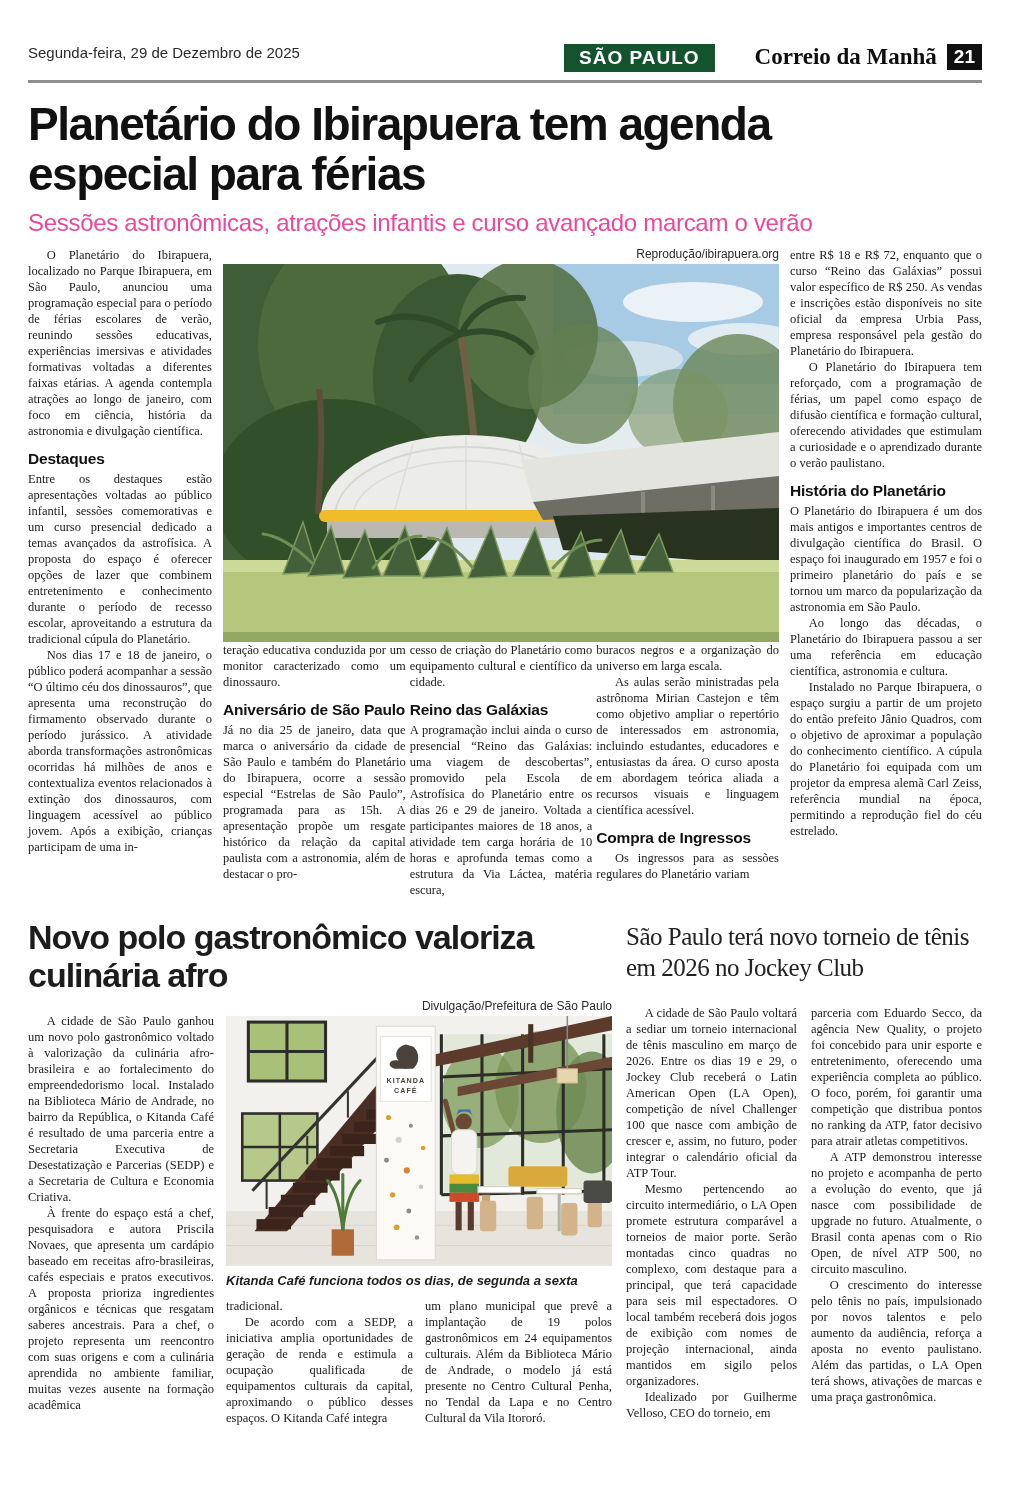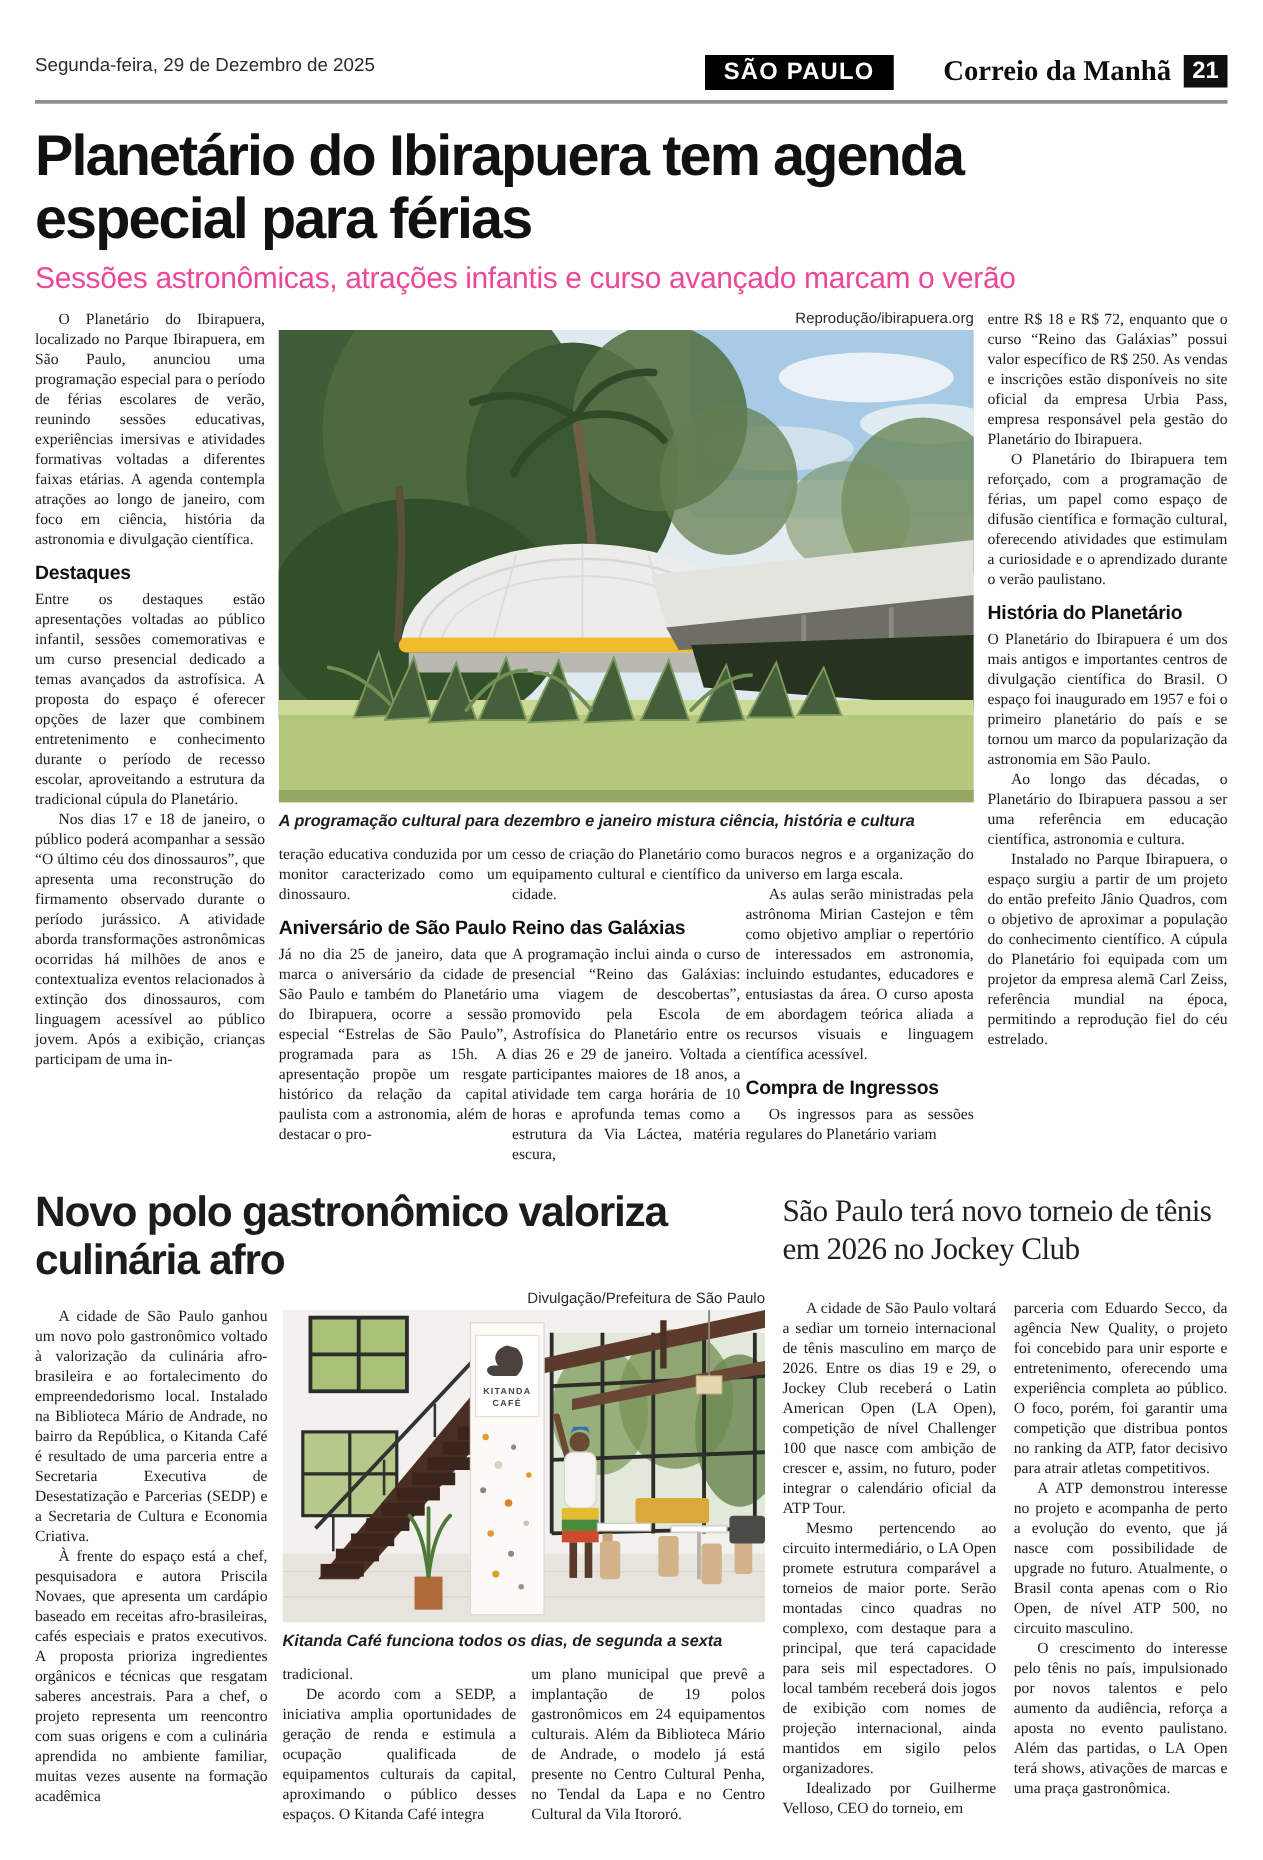--- a/index.html
+++ b/index.html
@@ -6,21 +6,21 @@
   html,body { margin:0; padding:0; background:#ffffff; }
   .page {
     position:relative; width:1010px; height:1488px; margin:0 auto;
     background:#ffffff; padding:0 28px; overflow:hidden;
     font-family:"Liberation Serif", serif; color:#1a1a1a;
   }
   
   .header { display:flex; align-items:flex-start; padding-top:44px; }
   .header-date { flex:1; font-family:"Liberation Sans", sans-serif; font-size:15px; color:#2b2b2b; }
   .section-box {
-    background:#000000; color:#fff; font-family:"Liberation Sans", sans-serif;
+    background:#14532d; color:#fff; font-family:"Liberation Sans", sans-serif;
     font-weight:700; font-size:19px; letter-spacing:1px; padding:3px 15px; margin-right:40px;
   }
   .masthead { font-family:"Liberation Serif", serif; font-weight:700; font-size:23px; color:#0d0d0d; margin-right:10px; white-space:nowrap; }
   .page-num-box {
     background:#101010; color:#fff; font-family:"Liberation Sans", sans-serif;
     font-weight:700; font-size:19px; padding:2px 7px;
   }
   .header-rule { height:3px; background:#8f8f8f; margin-top:8px; }
 
   
@@ -154,21 +154,20 @@
             <path d="M90,300 C70,280 55,272 40,270"></path>
             <path d="M150,304 C168,280 184,272 198,272"></path>
             <path d="M250,304 C232,282 218,274 205,274"></path>
             <path d="M330,304 C350,282 365,276 378,276"></path>
           </g>
 
           <rect x="0" y="368" width="556" height="10" fill="#93a863"></rect>
         </svg>
       </div>
 
-      <p class="photo-caption">A programação cultural para dezembro e janeiro mistura ciência, história e cultura</p>
 
       <div class="center-cols">
         <div class="bodytext">
           <p class="no-indent">teração educativa conduzida por um monitor caracterizado como um dinossauro.</p>
           <h3>Aniversário de São Paulo</h3>
           <p class="no-indent">Já no dia 25 de janeiro, data que marca o aniversário da cidade de São Paulo e também do Planetário do Ibirapuera, ocorre a sessão especial “Estrelas de São Paulo”, programada para as 15h. A apresentação propõe um resgate histórico da relação da capital paulista com a astronomia, além de destacar o pro-</p>
         </div>
         <div class="bodytext">
           <p class="no-indent">cesso de criação do Planetário como equipamento cultural e científico da cidade.</p>
           <h3>Reino das Galáxias</h3>

